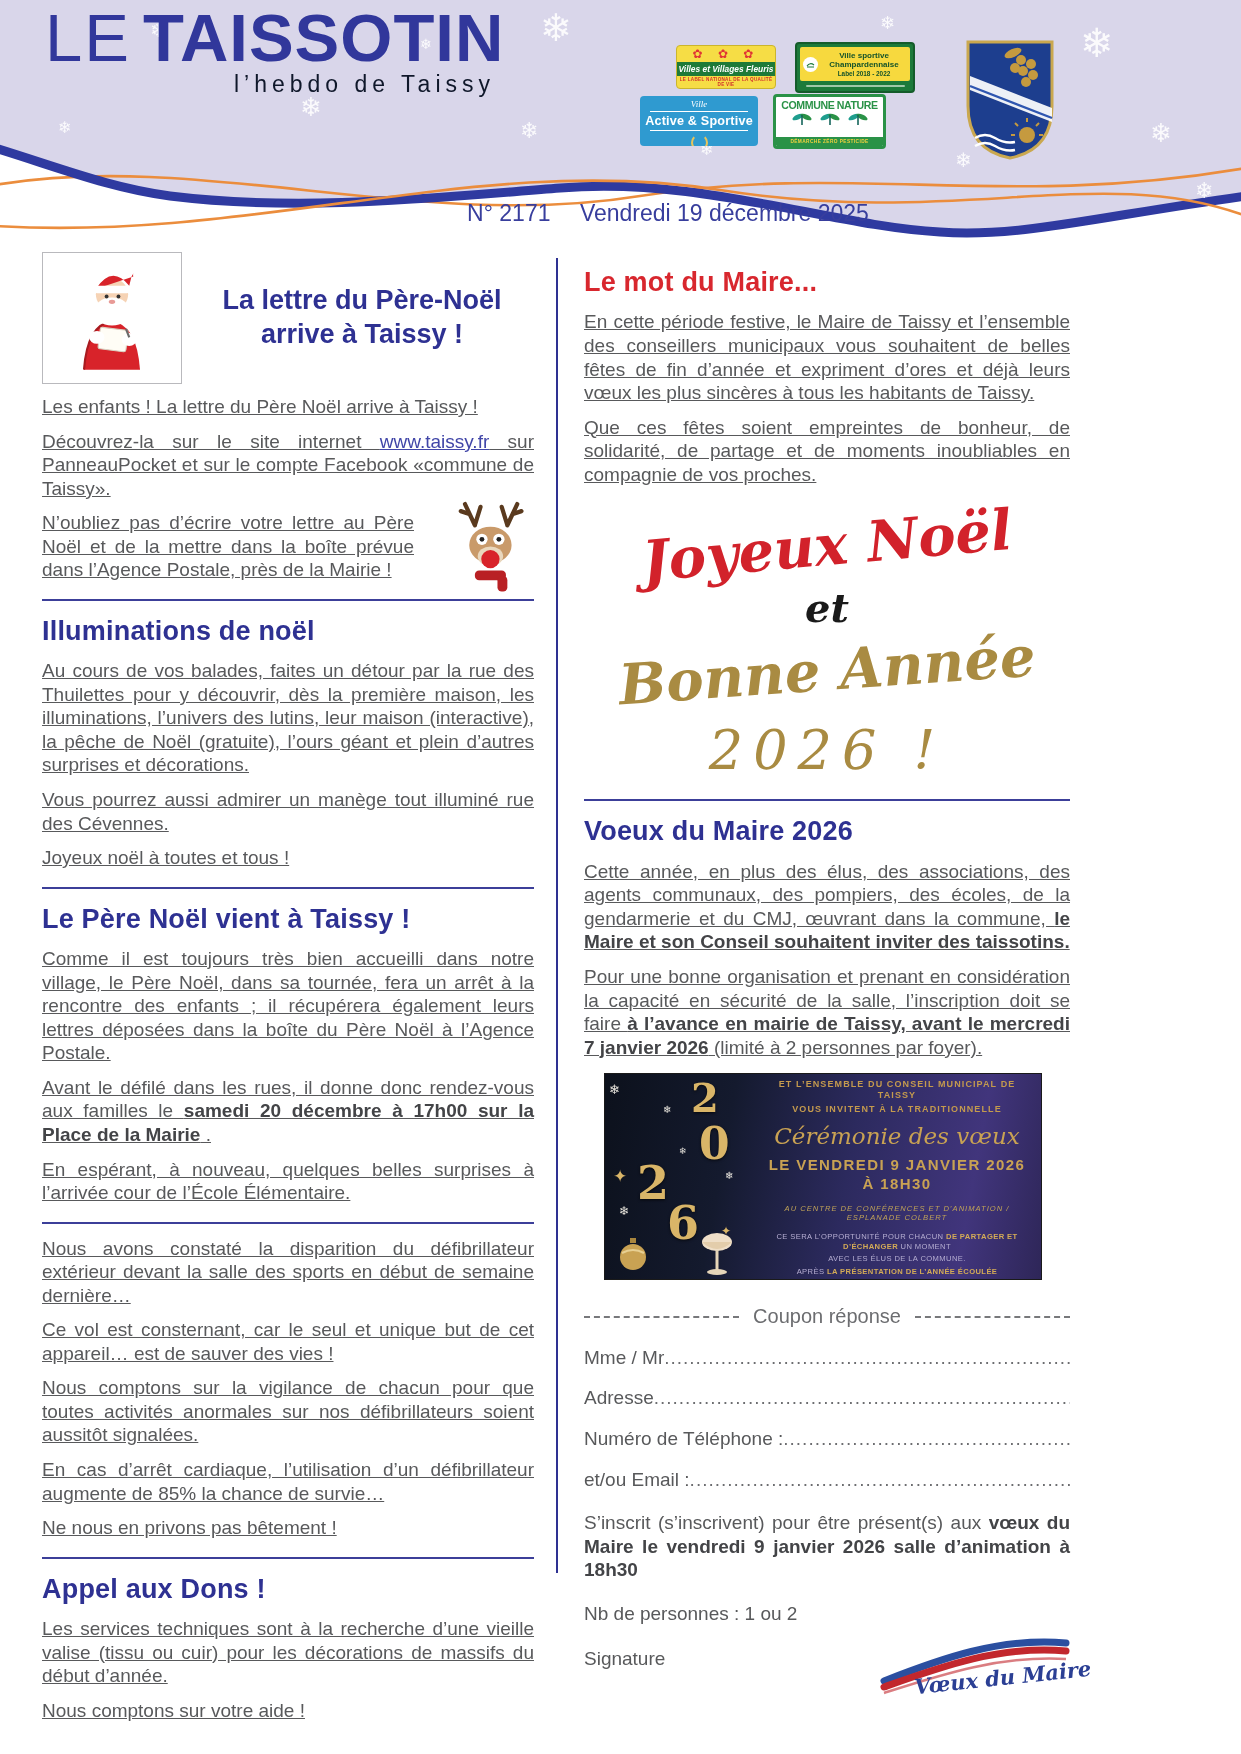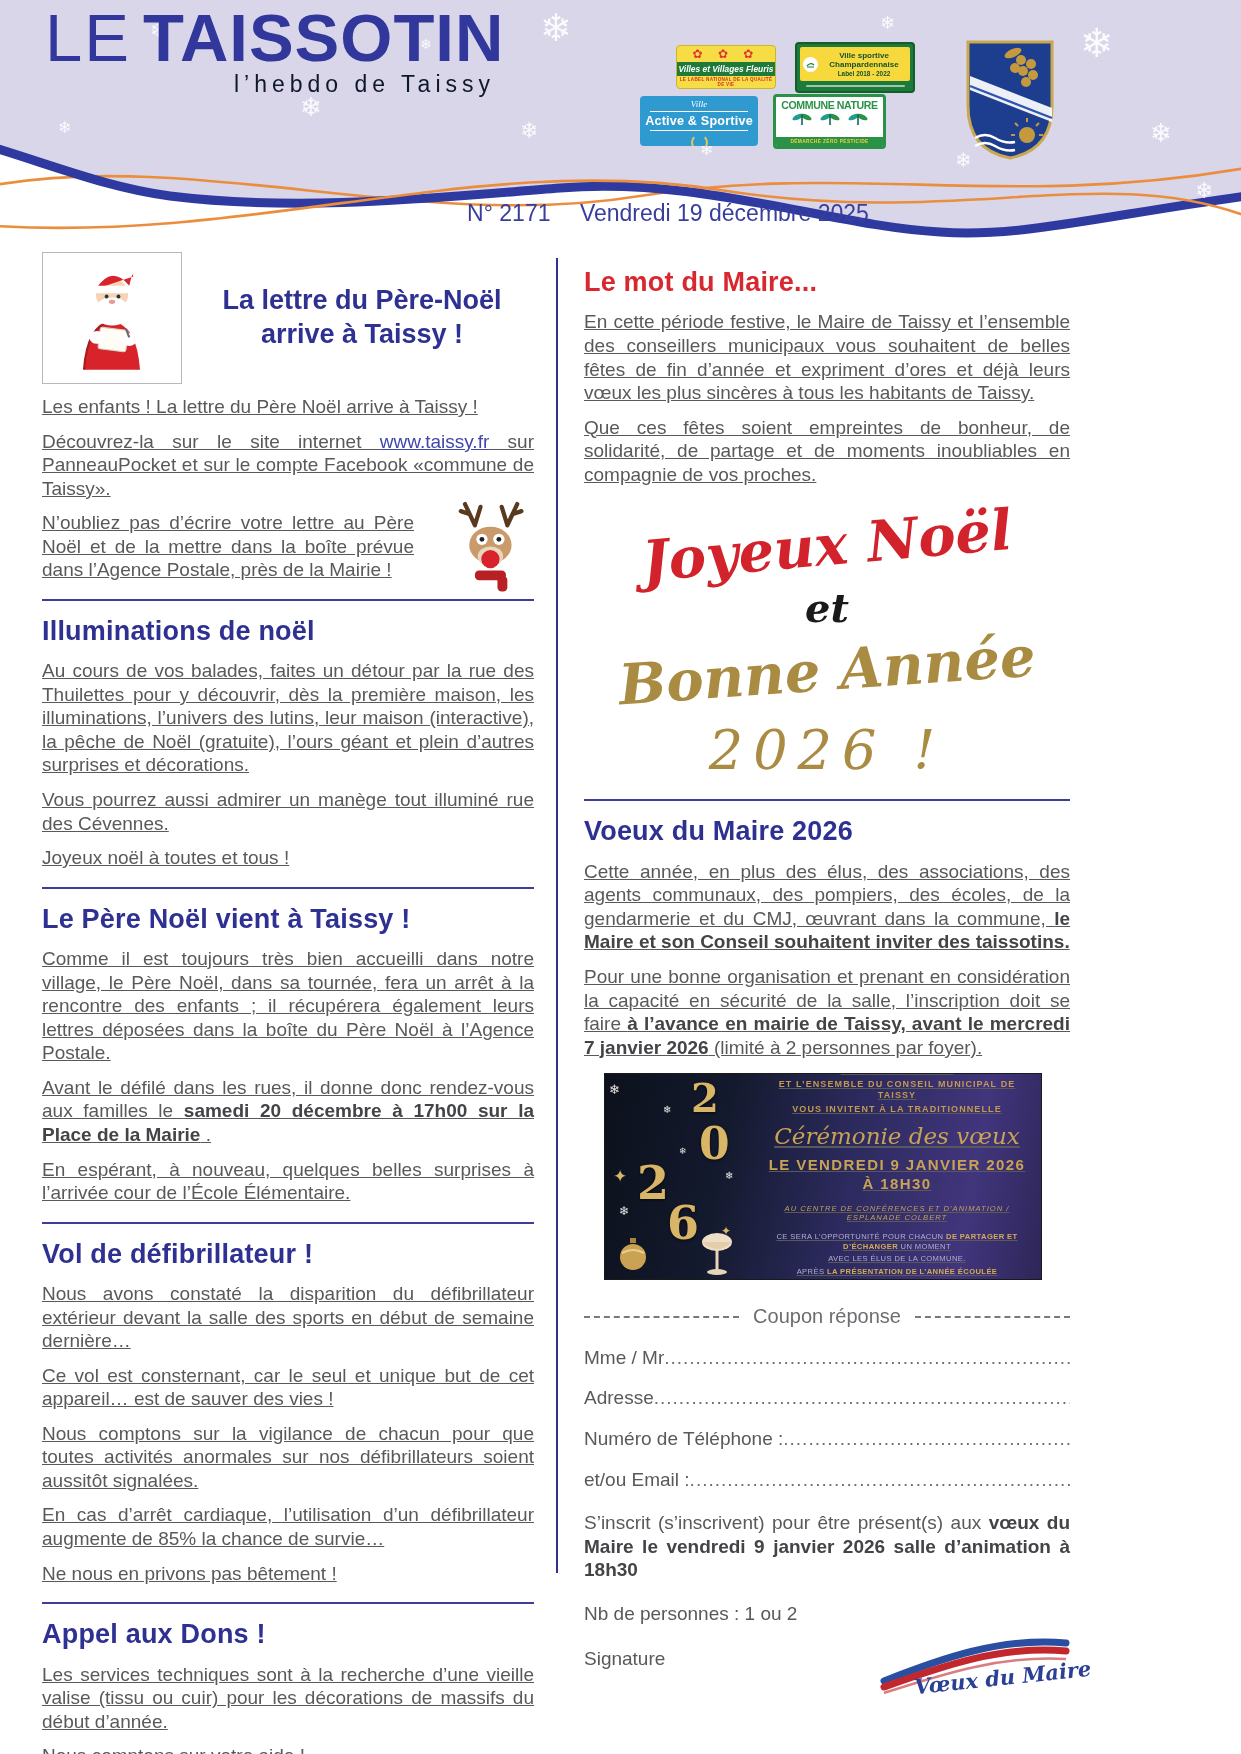--- a/index.html
+++ b/index.html
@@ -78,21 +78,21 @@
   
   .card{margin:14px 0 0 20px;width:436px;height:205px;border:1px solid #1a1a1a;display:flex;
         background:linear-gradient(100deg,#0c111c 0%,#141a2e 28%,#2c2a5e 55%,#41357c 82%,#2e2658 100%);
         position:relative;overflow:hidden;}
   .c-decor{width:148px;flex:none;position:relative;}
   .c-digit{position:absolute;font-family:"DejaVu Serif",serif;font-weight:bold;color:#d9b568;
            text-shadow:0 1px 3px rgba(0,0,0,.7);line-height:1;}
   .c-flake{position:absolute;color:#f3efe6;opacity:.95;}
   .c-star{position:absolute;color:#d9b568;}
   .c-body{flex:1;display:flex;flex-direction:column;justify-content:center;align-items:center;
-          text-align:center;padding:0 14px;gap:3px;text-decoration:underline;}
+          text-align:center;padding:0 14px;gap:3px;}
   .c-small{font-size:9px;font-weight:bold;color:#c49a4e;letter-spacing:1.1px;}
   .c-script{font:italic 23px "DejaVu Serif",serif;color:#c9a253;margin:5px 0 3px;}
   .c-date{font-size:15px;font-weight:bold;color:#c9a253;letter-spacing:1.4px;margin:1px 0 7px;}
   .c-venue{font-size:7.6px;font-style:italic;color:#bfa258;letter-spacing:1px;margin-bottom:7px;}
   .c-tiny{font-size:7.6px;color:#b6aed2;letter-spacing:.4px;}
   .c-tiny b{color:#d3ab57;}
 
   
   .coupon-head{display:flex;align-items:center;gap:14px;margin:24px 0 10px;color:#6c6d70;font-size:20px;}
   .dash{flex:1;border-top:2px dashed #77787b;height:0;}
@@ -285,21 +285,20 @@
   <div>
     <h2>Le Père Noël vient à Taissy !</h2>
     <p class="p">Comme il est toujours très bien accueilli dans notre village, le Père Noël, dans sa tournée, fera un arrêt à la rencontre des enfants ; il récupérera également leurs lettres déposées dans la boîte du Père Noël à l’Agence Postale.</p>
     <p class="p"><span>Avant le défilé dans les rues, il donne donc rendez-vous aux familles le </span><b class="dk">samedi 20 décembre à 17h00 sur la Place de la Mairie</b><span> .</span></p>
     <p class="p">En espérant, à nouveau, quelques belles surprises à l’arrivée cour de l’École Élémentaire.</p>
   </div>
 
   <hr class="hr">
 
   <div>
-    <h2>Vol de défibrillateur !</h2>
     <p class="p">Nous avons constaté la disparition du défibrillateur extérieur devant la salle des sports en début de semaine dernière…</p>
     <p class="p">Ce vol est consternant, car le seul et unique but de cet appareil… est de sauver des vies !</p>
     <p class="p">Nous comptons sur la vigilance de chacun pour que toutes activités anormales sur nos défibrillateurs soient aussitôt signalées.</p>
     <p class="p">En cas d’arrêt cardiaque, l’utilisation d’un défibrillateur augmente de 85% la chance de survie…</p>
     <p class="p">Ne nous en privons pas bêtement !</p>
   </div>
 
   <hr class="hr">
 
   <div>

